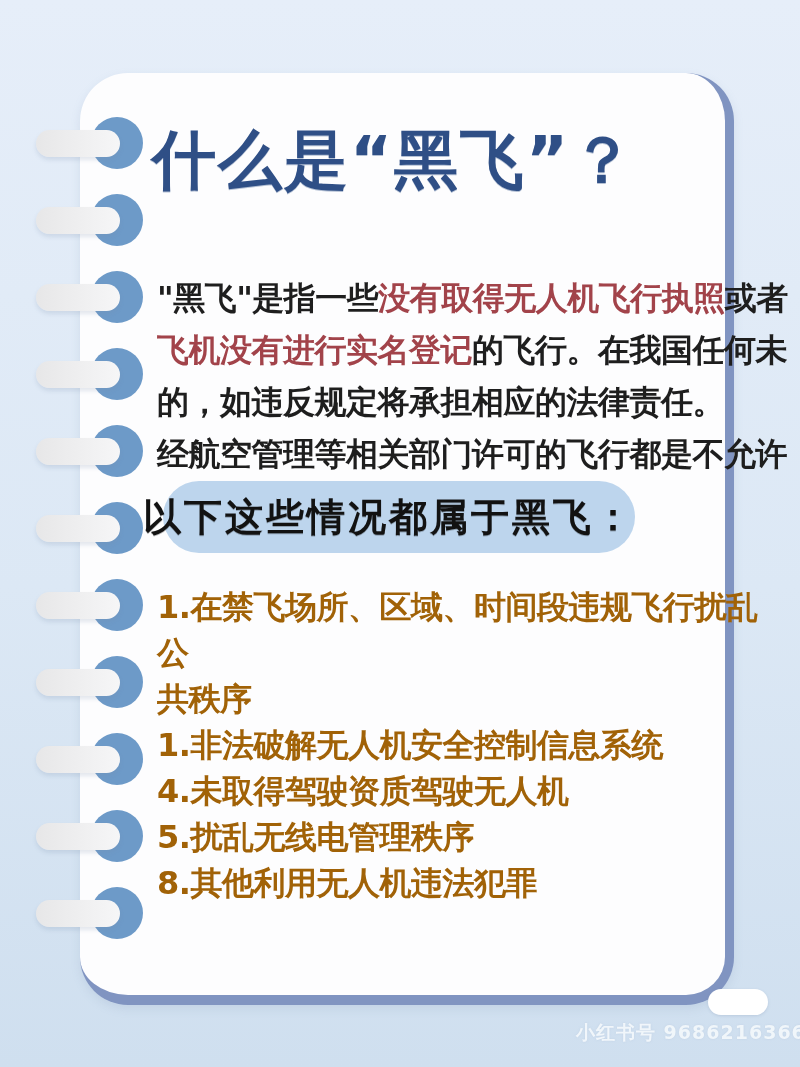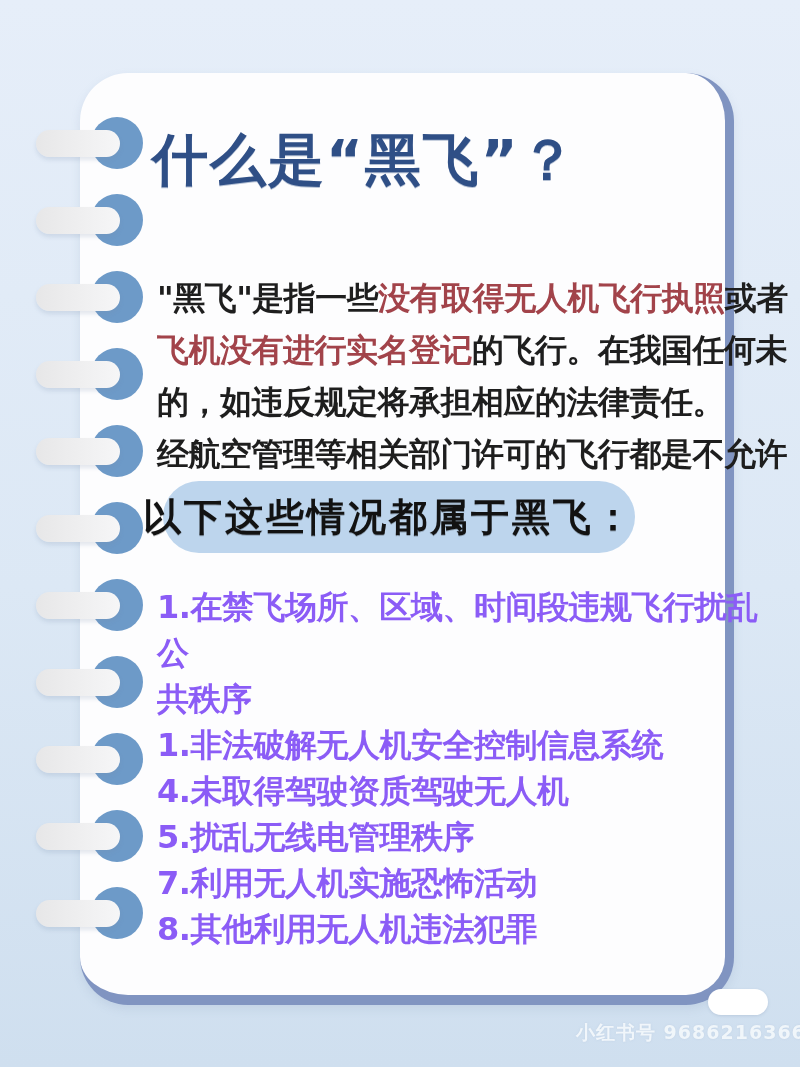--- a/index.html
+++ b/index.html
@@ -29,42 +29,42 @@
     background:var(--ring-blue);z-index:2;
   }
   .ring-capsule{
     position:absolute;left:36px;width:84px;height:27px;border-radius:14px;
     background:linear-gradient(90deg,#e7e7e8 0%,#f0f0f1 60%,#f6f6f7 100%);
     box-shadow:0 3px 4px rgba(120,140,170,.20);
     z-index:3;
   }
   .title{
     position:absolute;left:152px;top:110px;z-index:3;
-    font-size:56px;line-height:100px;font-weight:900;letter-spacing:2px;
+    font-size:64px;line-height:100px;font-weight:900;letter-spacing:2px;
     color:var(--title-blue);white-space:nowrap;
     text-shadow:0 1px 0 rgba(47,79,134,.35);
   }
   .para{
     position:absolute;left:157px;top:272px;width:600px;z-index:3;
     font-size:32px;line-height:52px;font-weight:600;color:var(--ink);
   }
   .para-line{white-space:nowrap;letter-spacing:-0.5px;}
   .seg-red{color:var(--red);}
   .banner{
     position:absolute;left:163px;top:481px;width:472px;height:72px;z-index:3;
     background:var(--banner-bg);border-radius:38px;
     display:flex;align-items:center;justify-content:flex-end;
   }
   .banner span{
     font-size:38px;font-weight:900;color:#121212;letter-spacing:3px;white-space:nowrap;
     text-shadow:0 1px 0 rgba(0,0,0,.25);
   }
   .list{
     position:absolute;left:157px;top:584px;width:602px;z-index:3;
-    font-size:32px;line-height:46px;font-weight:600;color:#8b5cf6;
+    font-size:32px;line-height:46px;font-weight:600;color:#a16207;
   }
   .list-item{white-space:pre-line;letter-spacing:-0.5px;}
   .wm-badge{
     position:absolute;left:708px;top:989px;width:60px;height:26px;z-index:4;
     background:#ffffff;border-radius:13px;
     display:flex;align-items:center;justify-content:center;
     box-shadow:0 1px 3px rgba(120,140,170,.25);
     overflow:hidden;
   }
   .wm-badge span{
@@ -121,21 +121,20 @@
   <div class="banner">
     <span>以下这些情况都属于黑飞：</span>
   </div>
 
   <div class="list" id="list">
       <div class="list-item">1.在禁飞场所、区域、时间段违规飞行扰乱公
 共秩序</div>
       <div class="list-item">1.非法破解无人机安全控制信息系统</div>
       <div class="list-item">4.未取得驾驶资质驾驶无人机</div>
       <div class="list-item">5.扰乱无线电管理秩序</div>
-      <div class="list-item">7.利用无人机实施恐怖活动</div>
       <div class="list-item">8.其他利用无人机违法犯罪</div>
     </div>
 
   <div class="wm-badge">
     <span>小红书</span>
   </div>
 
   <div class="wm-id">小红书号 9686216366</div>
 
 </div>

